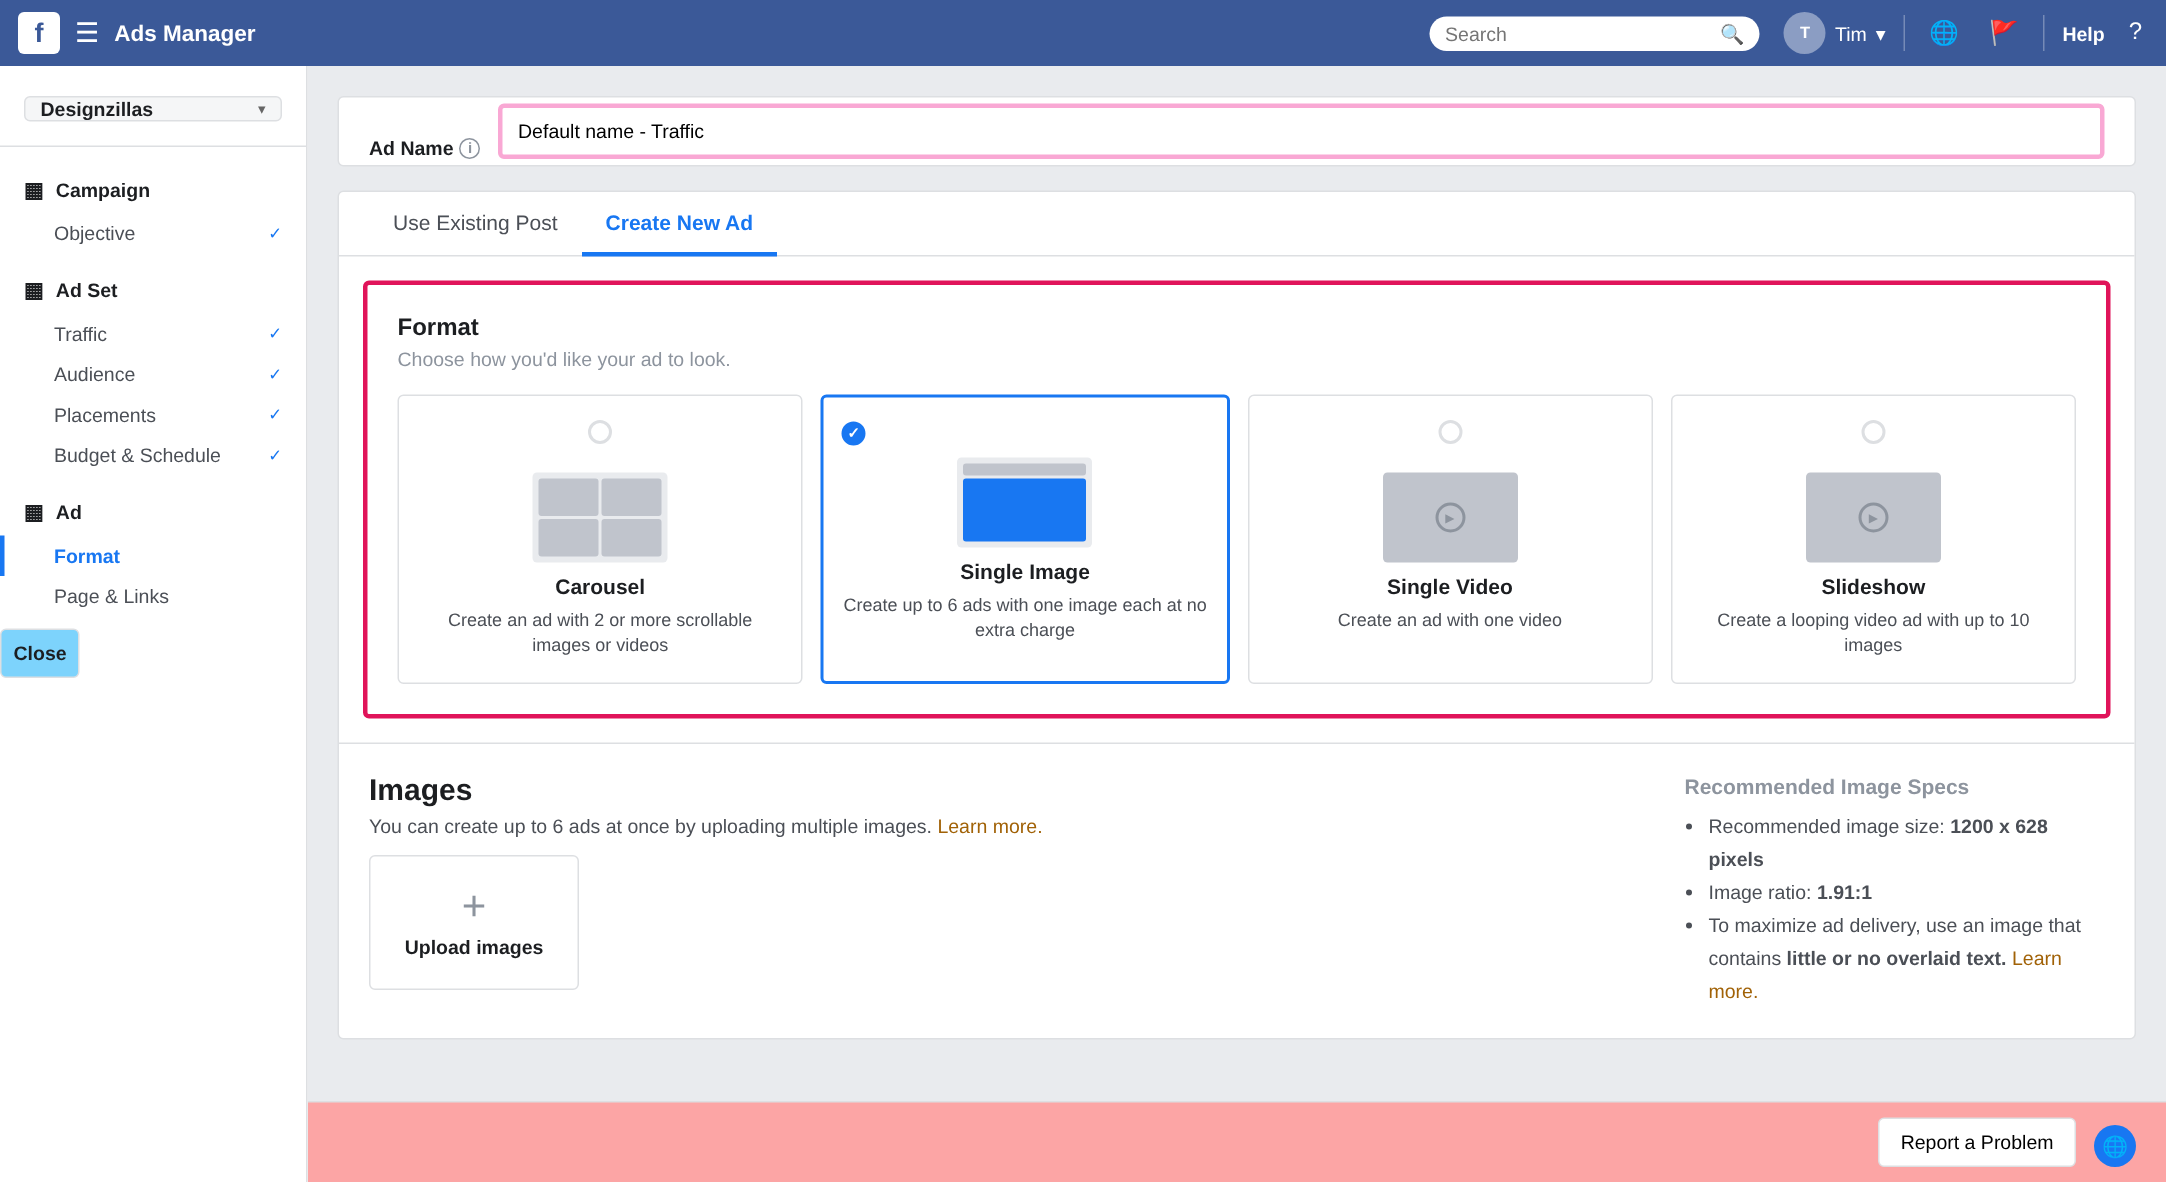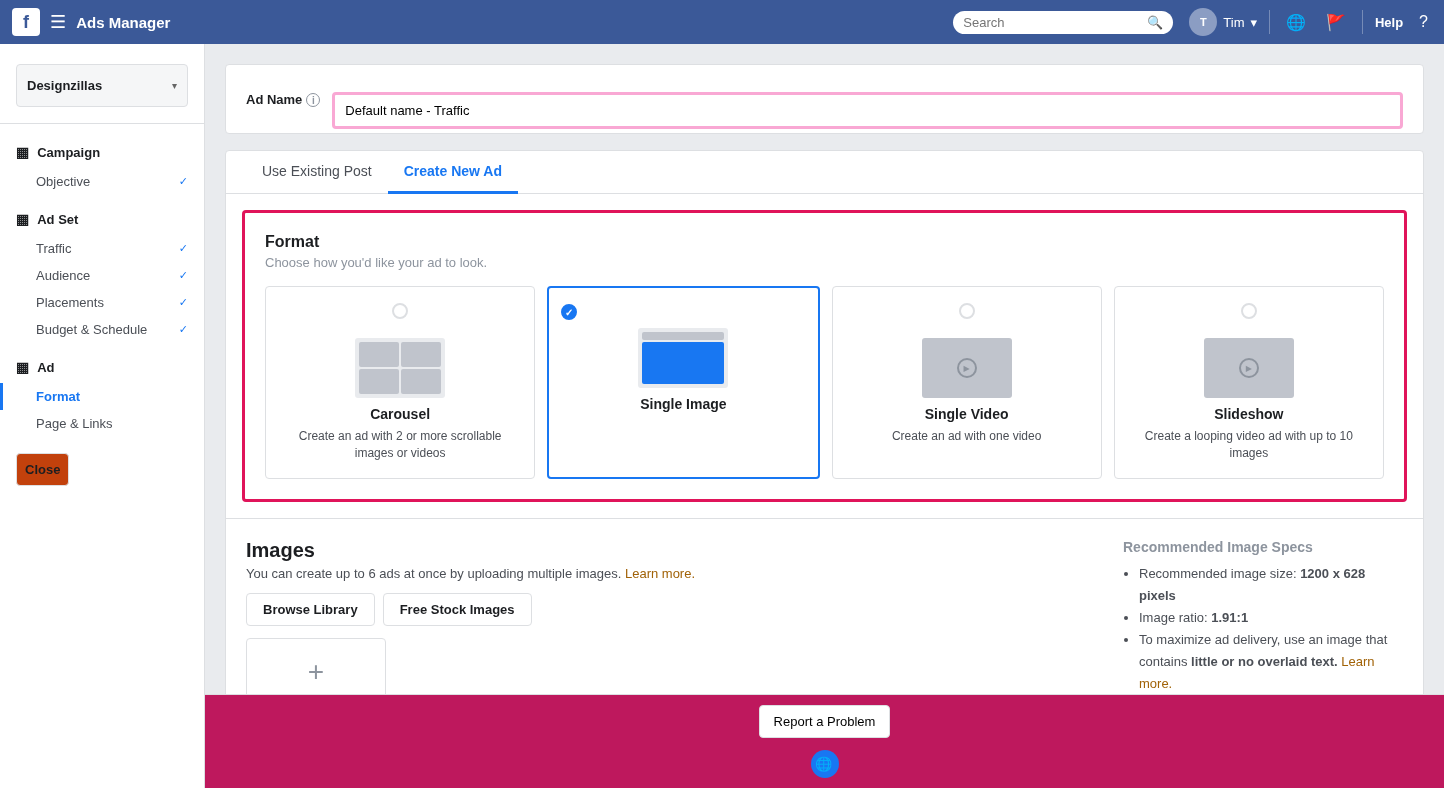--- a/index.html
+++ b/index.html
@@ -22,38 +22,38 @@
     .nav-icon { color: #fff; font-size: 16px; cursor: pointer; padding: 4px; }
     .nav-help { color: #fff; font-size: 13px; font-weight: 600; cursor: pointer; }
     .nav-divider { width: 1px; height: 24px; background: rgba(255,255,255,0.3); }
 
     
     .layout { display: flex; margin-top: 44px; min-height: calc(100vh - 44px); }
 
     
     .sidebar { width: 205px; background: #fff; border-right: 1px solid #dddfe2; flex-shrink: 0; padding: 12px 0; min-height: calc(100vh - 44px); }
     .sidebar-account { padding: 8px 16px 16px; border-bottom: 1px solid #dddfe2; margin-bottom: 12px; }
-    .account-selector { display: flex; align-items: center; gap: 8px; padding: 13px 10px; border: 1px solid #dddfe2; border-radius: 4px; cursor: pointer; background: #f5f6f7; }
+    .account-selector { display: flex; align-items: center; gap: 8px; padding: 0 10px; border: 1px solid #dddfe2; border-radius: 4px; cursor: pointer; background: #f5f6f7; }
     .account-name { font-size: 13px; font-weight: 600; flex: 1; overflow: hidden; text-overflow: ellipsis; white-space: nowrap; }
     .account-chevron { color: #666; font-size: 10px; }
 
     .sidebar-section { margin-bottom: 8px; }
     .sidebar-section-header { display: flex; align-items: center; gap: 8px; padding: 8px 16px; font-weight: 700; font-size: 13px; cursor: pointer; }
     .sidebar-section-icon { color: #1c1e21; font-size: 14px; }
     .sidebar-item { display: flex; align-items: center; padding: 6px 16px 6px 36px; cursor: pointer; font-size: 13px; color: #4b4f56; }
     .sidebar-item.active { color: #1877f2; font-weight: 600; border-left: 3px solid #1877f2; padding-left: 33px; }
     .sidebar-item .check-icon { margin-left: auto; color: #1877f2; font-size: 11px; }
-    .close-btn { display: block; margin: 16px; padding: 8px; border: 1px solid #dddfe2; border-radius: 4px; text-align: center; font-size: 13px; font-weight: 600; cursor: pointer; color: #1c1e21; background: #c2410c; }
+    .close-btn { display: block; margin: 0; padding: 8px; border: 1px solid #dddfe2; border-radius: 4px; text-align: center; font-size: 13px; font-weight: 600; cursor: pointer; color: #1c1e21; background: #7dd3fc; }
 
     
     .main-content { flex: 1; padding: 20px; overflow-y: auto; }
     .content-card { background: #fff; border-radius: 4px; border: 1px solid #dddfe2; margin-bottom: 16px; }
 
     
-    .ad-name-section { padding: 4px 20px; display: flex; align-items: flex-start; gap: 12px; margin-top: 23px; }
+    .ad-name-section { padding: 4px 20px; display: flex; align-items: flex-end; gap: 12px; }
     .ad-name-label { font-size: 13px; font-weight: 600; white-space: nowrap; display: flex; align-items: center; gap: 4px; }
     .info-icon { display: inline-block; width: 14px; height: 14px; border-radius: 50%; border: 1px solid #8d949e; color: #8d949e; text-align: center; line-height: 13px; font-size: 10px; cursor: pointer; }
     .ad-name-input { flex: 1; padding: 8px 10px; border: 3px solid #f9a8d4; border-radius: 4px; font-size: 13px; outline: none; }
 
     
     .tabs-section { border-bottom: 1px solid #dddfe2; padding: 0 20px; display: flex; gap: 0; }
     .tab { padding: 12px 16px; font-size: 14px; cursor: pointer; color: #4b4f56; border-bottom: 3px solid transparent; margin-bottom: -1px; }
     .tab.active { color: #1877f2; border-bottom-color: #1877f2; font-weight: 600; }
 
     
@@ -88,21 +88,21 @@
     .image-btn { padding: 8px 16px; border: 1px solid #dddfe2; border-radius: 4px; font-size: 13px; font-weight: 600; cursor: pointer; background: #fff; color: #1c1e21; }
     .upload-box { width: 140px; height: 90px; border: 1px solid #dddfe2; border-radius: 4px; display: flex; flex-direction: column; align-items: center; justify-content: center; cursor: pointer; background: #fff; }
     .upload-plus { font-size: 28px; color: #8d949e; line-height: 1; }
     .upload-label { font-size: 13px; font-weight: 600; color: #1c1e21; margin-top: 6px; }
 
     .specs-title { font-size: 14px; font-weight: 700; margin-bottom: 8px; color: #8d949e; }
     .specs-list { list-style: disc; padding-left: 16px; font-size: 13px; color: #4b4f56; line-height: 1.7; }
     .specs-list strong { font-weight: 700; }
 
     
-    .bottom-bar { position: fixed; bottom: 0; right: 0; left: 205px; background: #be185d; border-top: 1px solid #dddfe2; padding: 10px 20px; display: flex; justify-content: flex-end; align-items: center; gap: 12px; z-index: 99; flex-direction: column; }
+    .bottom-bar { position: fixed; bottom: 0; right: 0; left: 205px; background: #fca5a5; border-top: 1px solid #dddfe2; padding: 10px 20px; display: flex; justify-content: flex-end; align-items: flex-end; gap: 12px; z-index: 99; }
     .report-btn { padding: 8px 14px; border: 1px solid #dddfe2; border-radius: 4px; font-size: 13px; cursor: pointer; background: #fff; }
     .globe-icon { width: 28px; height: 28px; border-radius: 50%; background: #1877f2; display: flex; align-items: center; justify-content: center; color: #fff; font-size: 14px; cursor: pointer; }
   </style>
 </head>
 <body>
 
 <nav class="top-nav">
   <div class="fb-logo">f</div>
   <span class="nav-hamburger">☰</span>
   <span class="nav-title">Ads Manager</span>
@@ -226,20 +226,21 @@
           <div class="format-option selected">
             <div class="radio-btn"></div>
             <div class="format-icon">
               <div class="format-icon-single" style="height:100%;">
                 <div class="top-bar"></div>
                 <div class="main-image"></div>
 
               </div>
             </div>
             <div class="format-name">Single Image</div>
+            <div class="format-desc">Create up to 6 ads with one image each at no extra charge</div>
           </div>
 
           <div class="format-option">
             <div class="radio-btn"></div>
             <div class="format-icon-video">
               <div class="play-btn">▶</div>
             </div>
             <div class="format-name">Single Video</div>
             <div class="format-desc">Create an ad with one video</div>
           </div>
@@ -256,24 +257,20 @@
 
         </div>
       </div>
 
       <div class="images-section">
         <div class="images-left">
           <div class="images-title">Images</div>
           <div class="images-subtitle">
             <span>You can create up to 6 ads at once by uploading multiple images.</span>
             <span class="learn-more">Learn more.</span>
-          </div>
-          <div class="image-buttons">
-            <button class="image-btn">Browse Library</button>
-            <button class="image-btn">Free Stock Images</button>
           </div>
           <div class="upload-box">
             <span class="upload-plus">+</span>
             <span class="upload-label">Upload images</span>
           </div>
         </div>
         <div class="images-right">
           <div class="specs-title">Recommended Image Specs</div>
           <ul class="specs-list">
             <li>Recommended image size: <strong>1200 x 628 pixels</strong></li>

